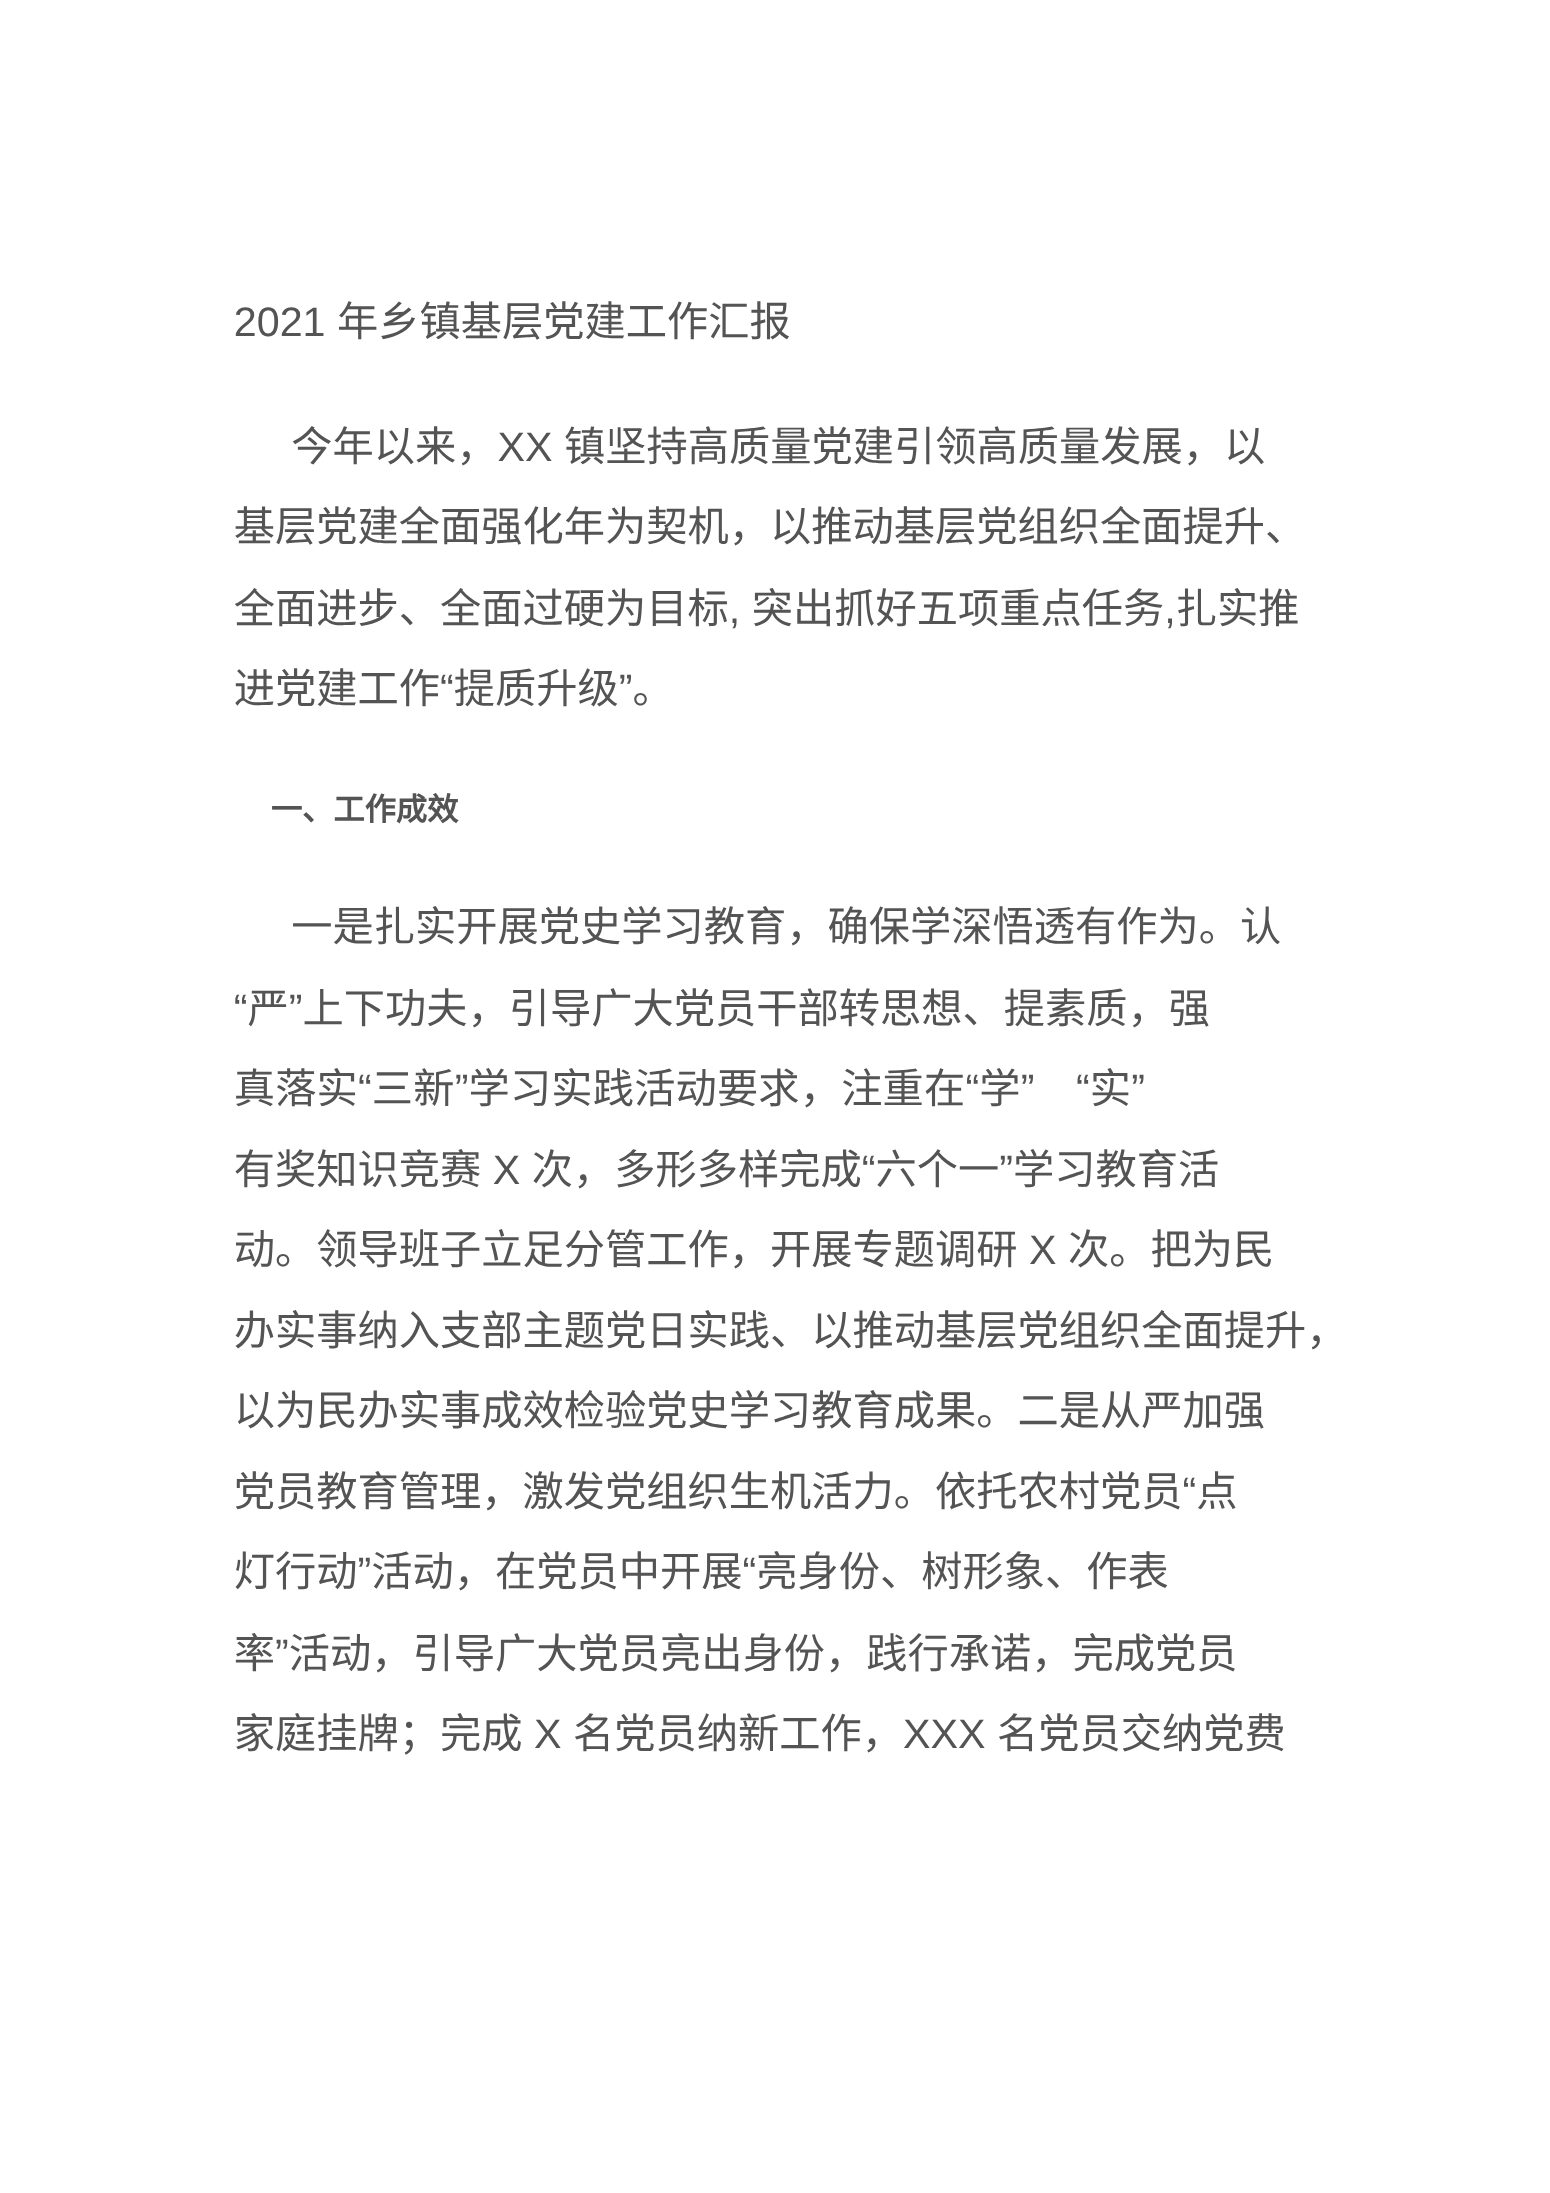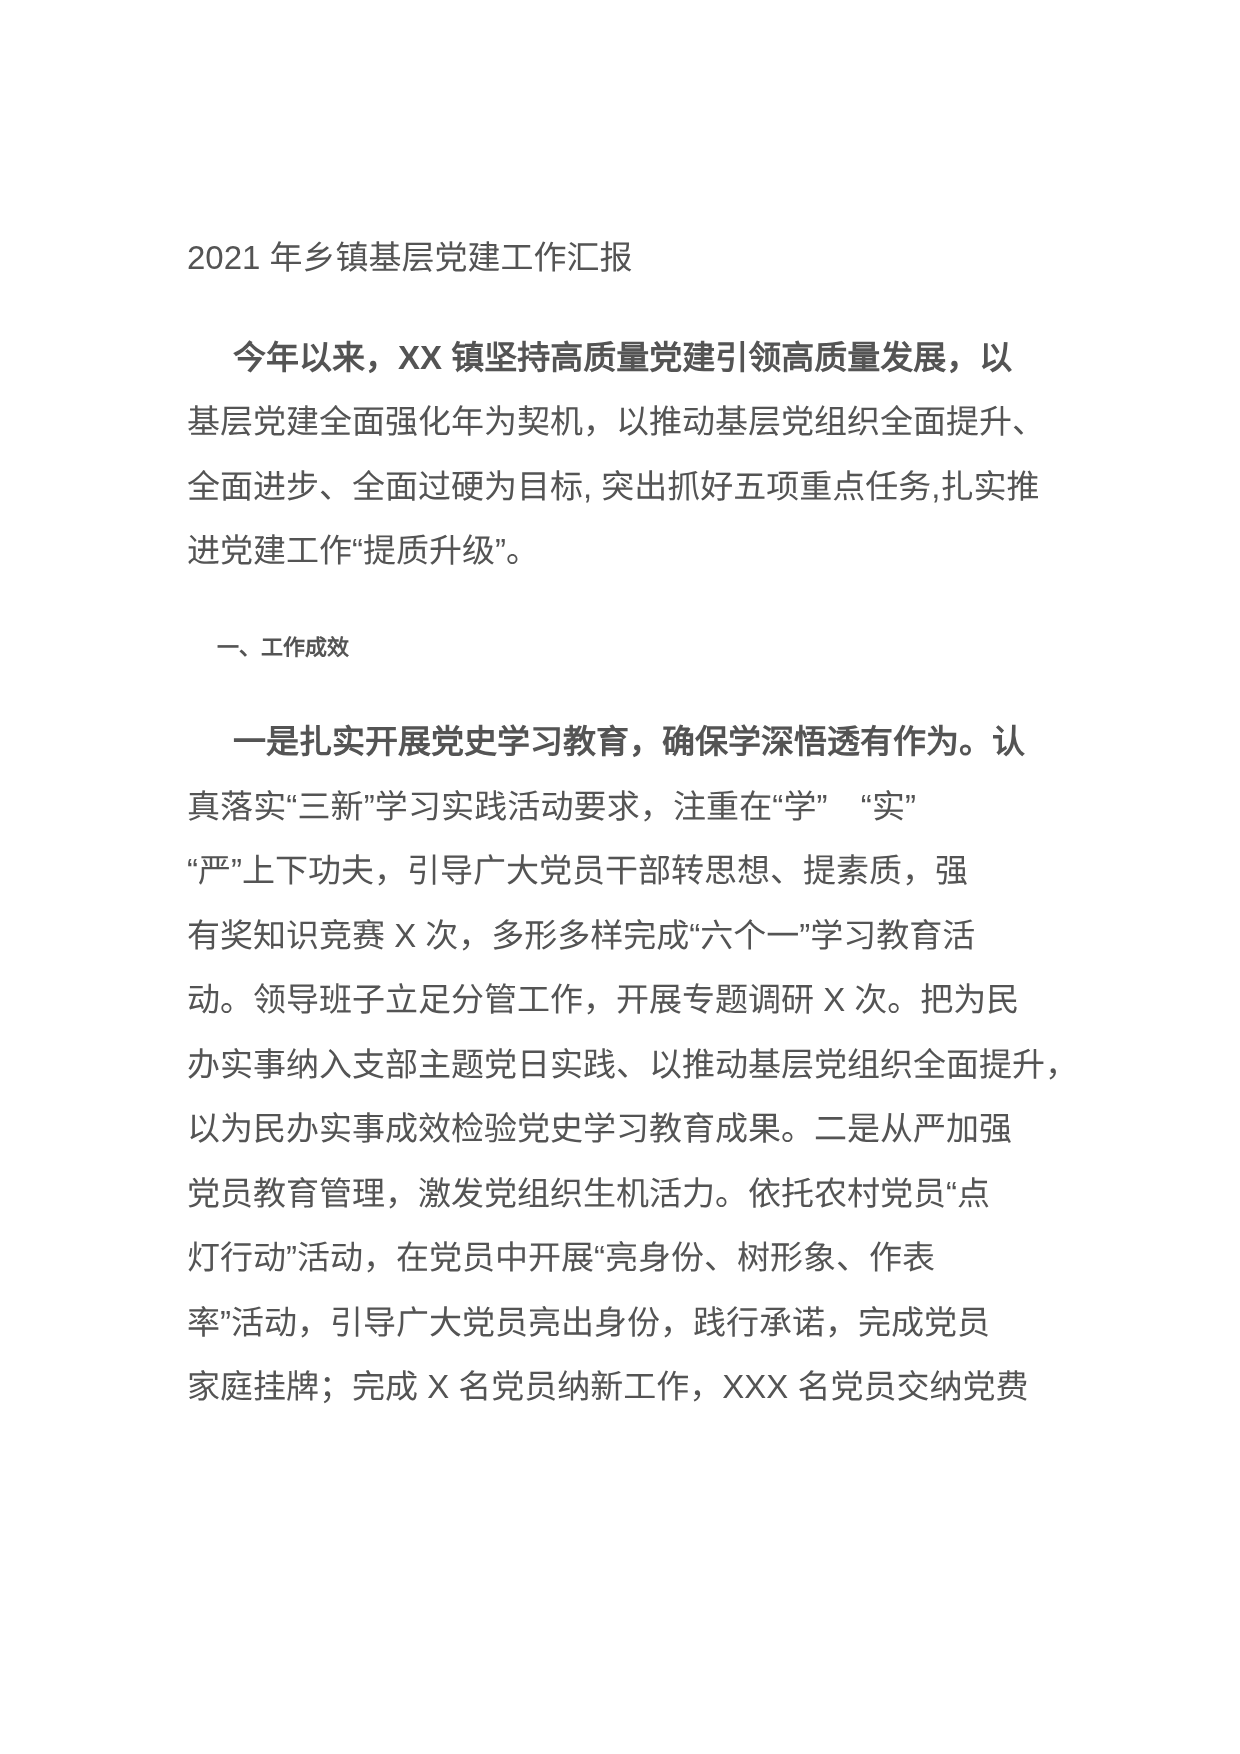--- a/index.html
+++ b/index.html
@@ -35,28 +35,27 @@
   }
   .line {
     font-size: 33px;
     line-height: 64.5px;
     text-align: justify;
     text-align-last: justify;
     white-space: nowrap;
   }
   .line.first {
     text-indent: 46px;
-    font-weight: bold;
   }
   .line.endline {
     text-align: right;
     text-align-last: left;
   }
   .h1 {
-    font-size: 22px;
+    font-size: 25px;
     line-height: 64.5px;
     font-weight: bold;
     text-indent: 30px;
     margin: 0 0 30px 0;
   }
   .h2 {
     font-size: 33px;
     line-height: 64.5px;
     font-weight: bold;
     text-indent: 34px;
@@ -75,22 +74,22 @@
     <div class="line">基层党建全面强化年为契机，以推动基层党组织全面提升、</div>
     <div class="line">全面进步、全面过硬为目标, 突出抓好五项重点任务,扎实推</div>
     <div class="line endline">进党建工作“提质升级”。</div>
   </div>
 
   <div class="h1">一、工作成效</div>
 
 
   <div class="para body-para">
     <div class="line first">一是扎实开展党史学习教育，确保学深悟透有作为。认</div>
+    <div class="line">“严”上下功夫，引导广大党员干部转思想、提素质，强</div>
     <div class="line">真落实“三新”学习实践活动要求，注重在“学”　“实”</div>
-    <div class="line">“严”上下功夫，引导广大党员干部转思想、提素质，强</div>
     <div class="line">有奖知识竞赛 X 次，多形多样完成“六个一”学习教育活</div>
     <div class="line">动。领导班子立足分管工作，开展专题调研 X 次。把为民</div>
     <div class="line">办实事纳入支部主题党日实践、以推动基层党组织全面提升，</div>
     <div class="line">以为民办实事成效检验党史学习教育成果。二是从严加强</div>
     <div class="line">党员教育管理，激发党组织生机活力。依托农村党员“点</div>
     <div class="line">灯行动”活动，在党员中开展“亮身份、树形象、作表</div>
     <div class="line">率”活动，引导广大党员亮出身份，践行承诺，完成党员</div>
     <div class="line">家庭挂牌；完成 X 名党员纳新工作，XXX 名党员交纳党费</div>
   </div>
 

